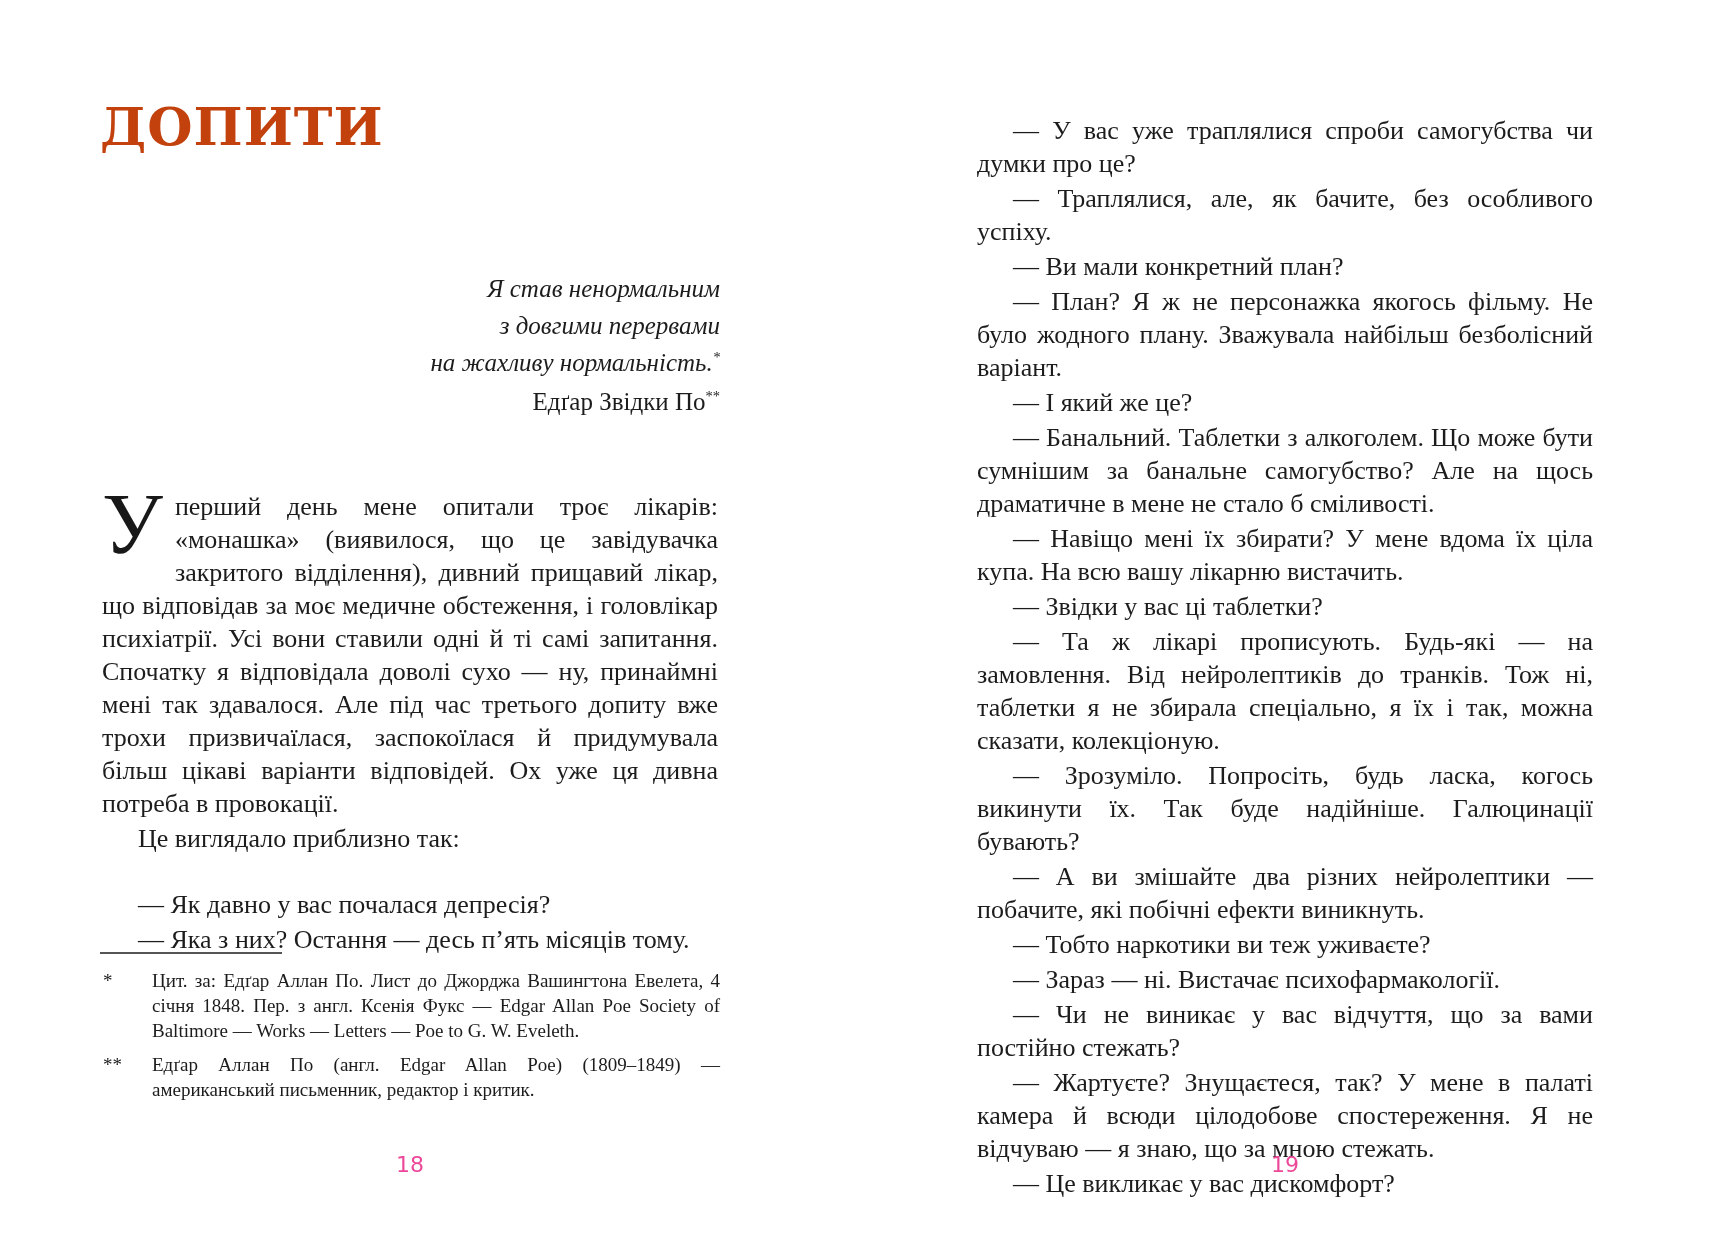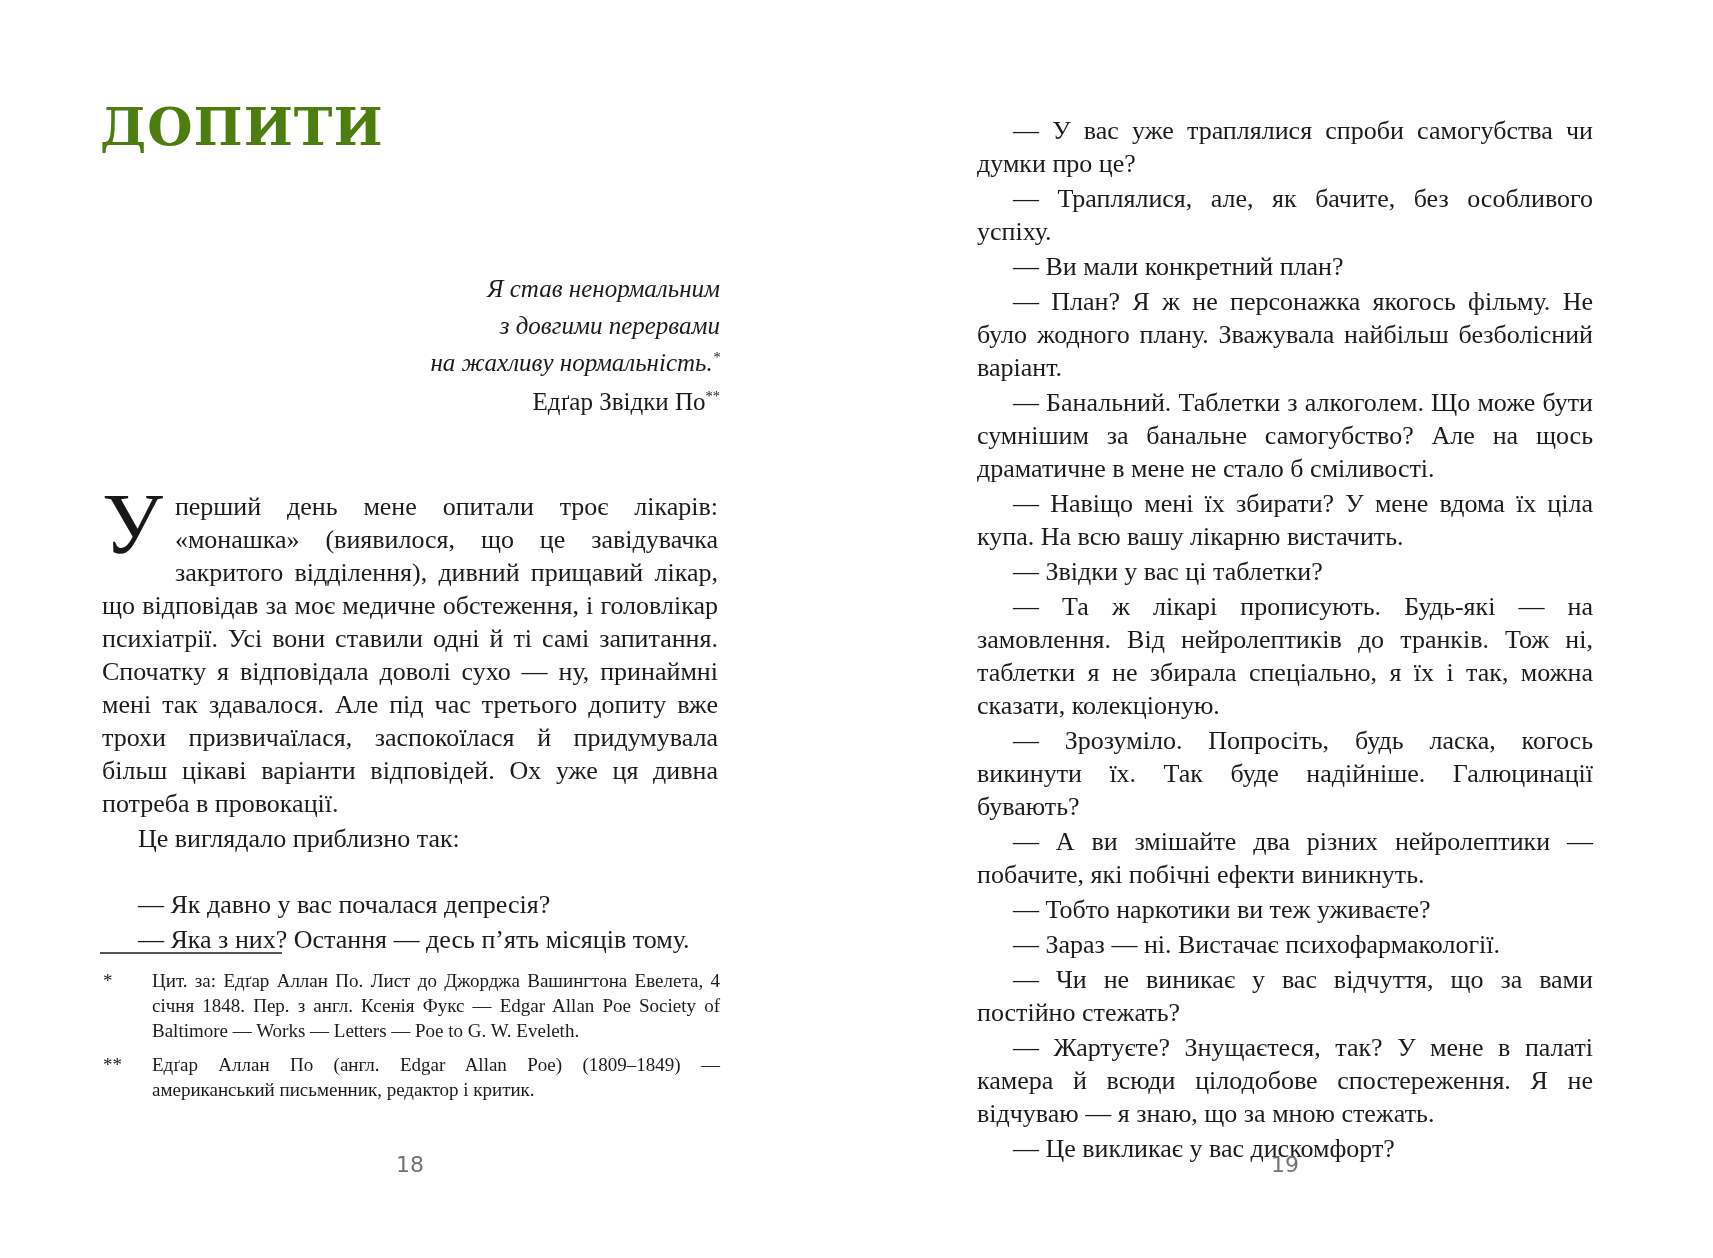--- a/index.html
+++ b/index.html
@@ -18,21 +18,21 @@
 
   
   .chapter-title {
     position: absolute;
     top: 96px; left: 0;
     margin: 0;
     font-family: "DejaVu Serif", serif;
     font-weight: 700;
     font-size: 52px;
     letter-spacing: 1px;
-    color: #4d7c0f;
+    color: #c2410c;
   }
 
   
   .epigraph {
     position: absolute;
     top: 270px; left: 0; right: 0;
     text-align: right;
     font-size: 25px;
     line-height: 37px;
   }
@@ -80,21 +80,21 @@
   .fn { position: relative; margin: 0 0 9px 0; padding-left: 52px; }
   .fn-marker { position: absolute; left: 3px; top: 0; }
 
   
   .pageno {
     position: absolute;
     top: 1152px; left: 0; right: 0;
     text-align: center;
     font-family: "DejaVu Sans", sans-serif;
     font-size: 22px;
-    color: #737373;
+    color: #ec4899;
   }
 </style>
 </head>
 <body>
 
 <div class="sheet">
 
   <section class="page left">
 
     <h1 class="chapter-title">ДОПИТИ</h1>
@@ -129,20 +129,21 @@
 
     <div class="pageno">18</div>
   </section>
 
   <section class="page right">
     <div class="body-text right-body">
       <p class="indent">— У вас уже траплялися спроби само­губства чи думки про це?</p>
       <p class="indent">— Траплялися, але, як бачите, без особливого успіху.</p>
       <p class="indent">— Ви мали конкретний план?</p>
       <p class="indent">— План? Я ж не персонажка якогось фільму. Не було жодного плану. Зважувала найбільш безболісний варіант.</p>
+      <p class="indent">— І який же це?</p>
       <p class="indent">— Банальний. Таблетки з алкоголем. Що може бути сум­нішим за банальне самогубство? Але на щось драматичне в мене не стало б сміливості.</p>
       <p class="indent">— Навіщо мені їх збирати? У мене вдома їх ціла купа. На всю вашу лікарню вистачить.</p>
       <p class="indent">— Звідки у вас ці таблетки?</p>
       <p class="indent">— Та ж лікарі прописують. Будь-які — на замовлення. Від нейролептиків до транків. Тож ні, таблетки я не збирала спеціально, я їх і так, можна сказати, колекціоную.</p>
       <p class="indent">— Зрозуміло. Попросіть, будь ласка, когось викинути їх. Так буде надійніше. Галюцинації бувають?</p>
       <p class="indent">— А ви змішайте два різних нейролептики — побачите, які побічні ефекти виникнуть.</p>
       <p class="indent">— Тобто наркотики ви теж уживаєте?</p>
       <p class="indent">— Зараз — ні. Вистачає психофармакології.</p>
       <p class="indent">— Чи не виникає у вас відчуття, що за вами постійно стежать?</p>
       <p class="indent">— Жартуєте? Знущаєтеся, так? У мене в палаті каме­ра й всюди цілодобове спостереження. Я не відчуваю — я знаю, що за мною стежать.</p>

